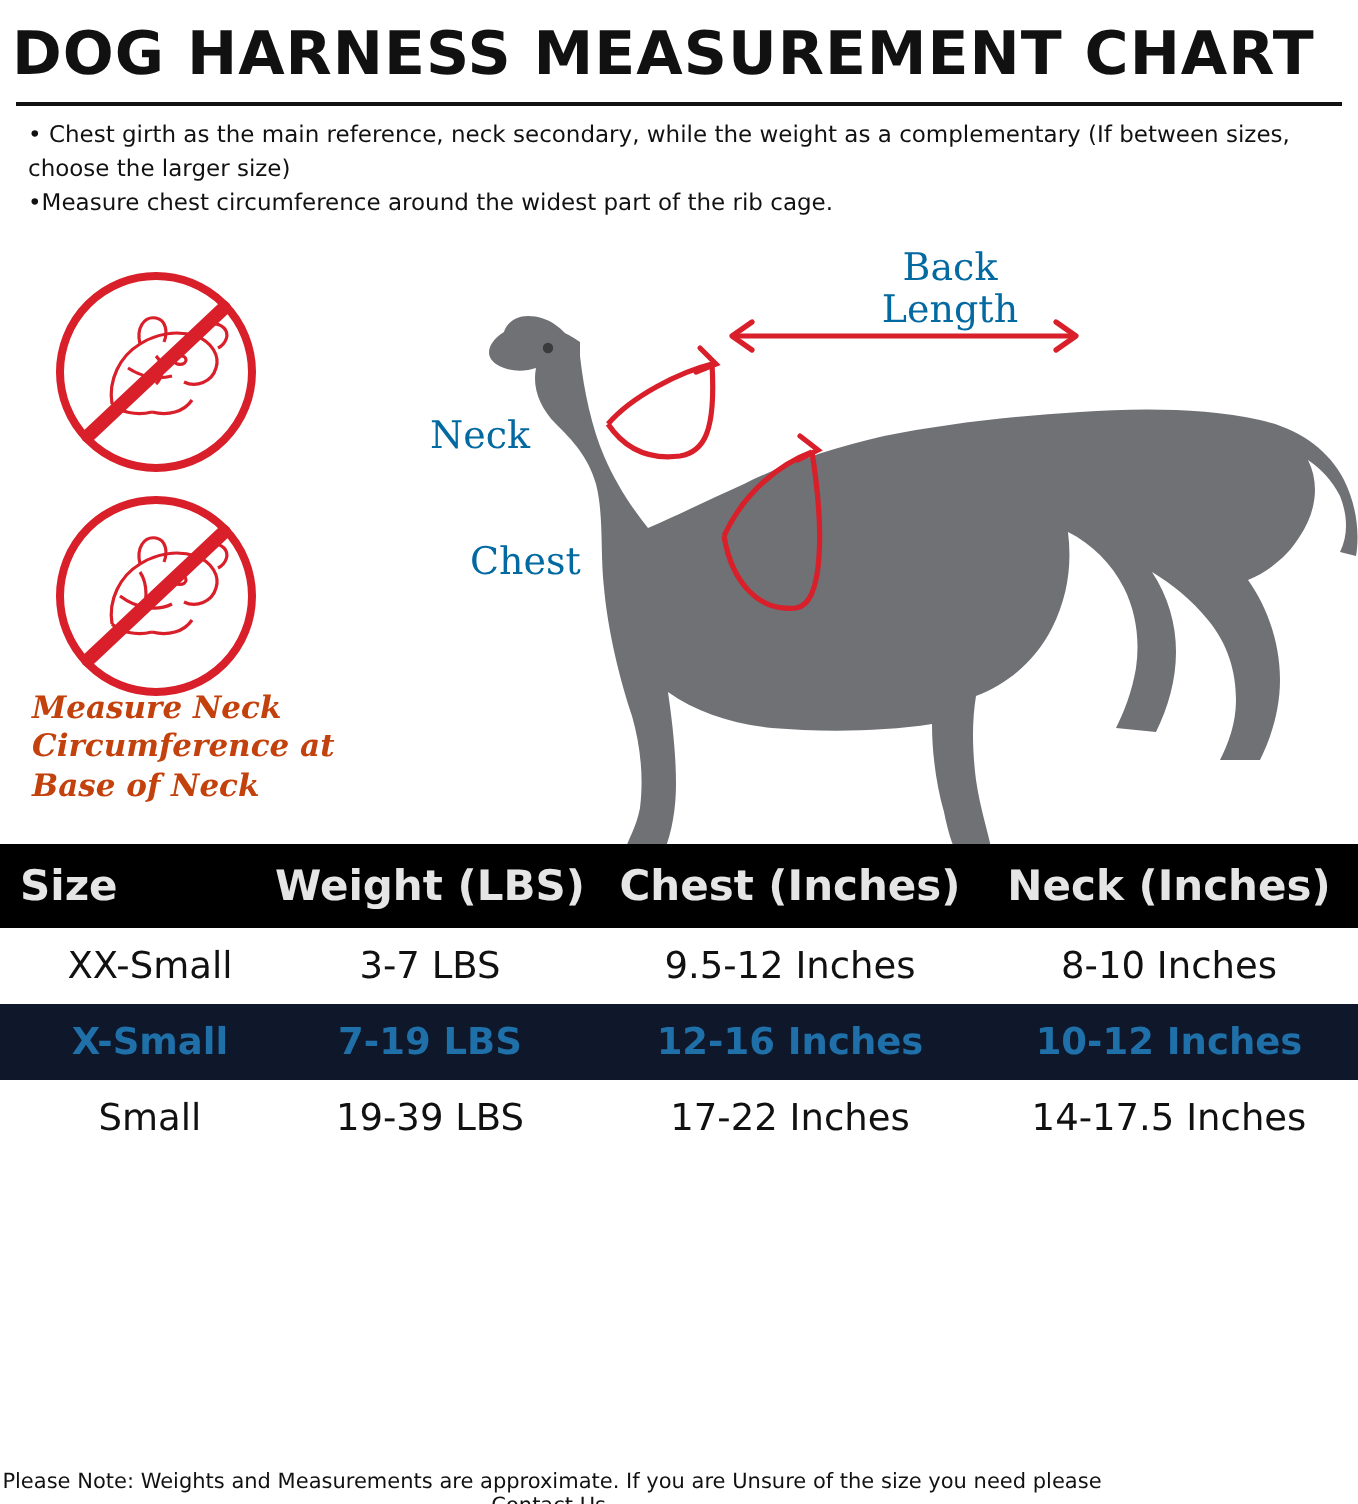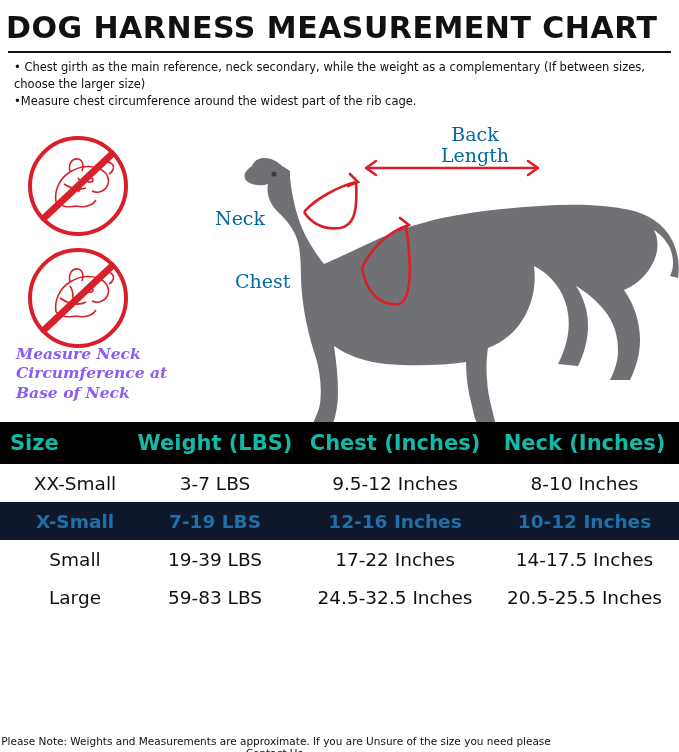--- a/index.html
+++ b/index.html
@@ -55,21 +55,21 @@
     width: 104px;
     height: 104px;
   }
   .badge svg { display: block; }
 
   .badge-note {
     position: absolute;
     left: 16px;
     top: 228px;
     width: 170px;
-    color: #8b5cf6;
+    color: #c2410c;
     font-weight: bold;
     font-style: italic;
     font-size: 15.5px;
     line-height: 1.25;
     font-family: "DejaVu Serif", serif;
   }
 
   .dog-wrap {
     position: absolute;
     left: 190px;
@@ -98,21 +98,21 @@
     border-collapse: collapse;
     table-layout: fixed;
   }
   .table th, .table td {
     padding: 2px 0 2px 0;
     text-align: center;
     font-family: "DejaVu Sans", sans-serif;
   }
   .table thead th {
     background: #000000;
-    color: #14b8a6;
+    color: #e5e5e5;
     font-size: 21px;
     font-weight: bold;
     height: 42px;
   }
   .table thead th.c0 { text-align: left; padding-left: 10px; }
   .table tbody td {
     font-size: 18.5px;
     height: 38px;
     color: #111;
   }
@@ -304,22 +304,16 @@
       <td>7-19 LBS</td>
       <td>12-16 Inches</td>
       <td>10-12 Inches</td>
     </tr>
     <tr class="plain">
       <td class="c0">Small</td>
       <td>19-39 LBS</td>
       <td>17-22 Inches</td>
       <td>14-17.5 Inches</td>
     </tr>
-    <tr class="plain">
-      <td class="c0">Large</td>
-      <td>59-83 LBS</td>
-      <td>24.5-32.5 Inches</td>
-      <td>20.5-25.5 Inches</td>
-    </tr>
   </tbody>
 </table>
 
 <div class="footnote">Please Note: Weights and Measurements are approximate. If you are Unsure of the size you need please Contact Us.</div>
 
 </body></html>

